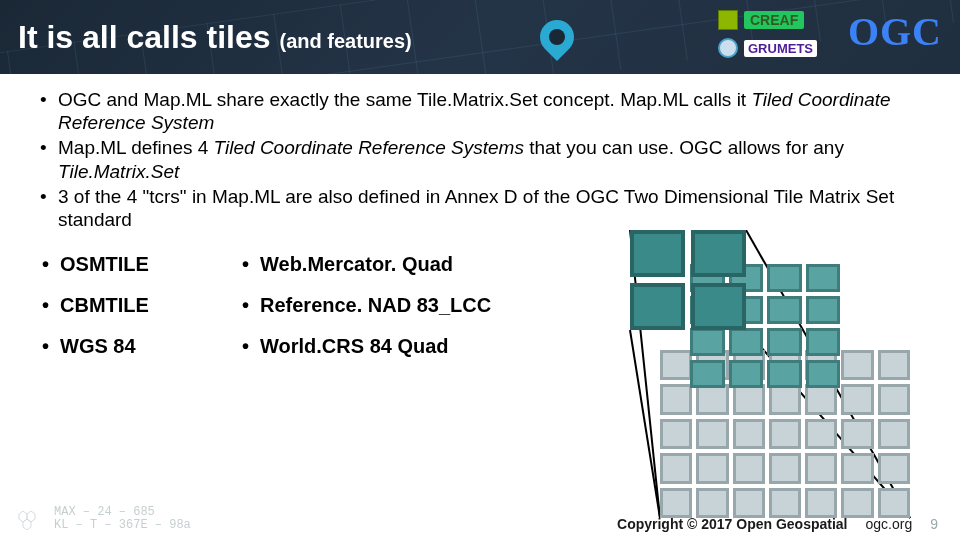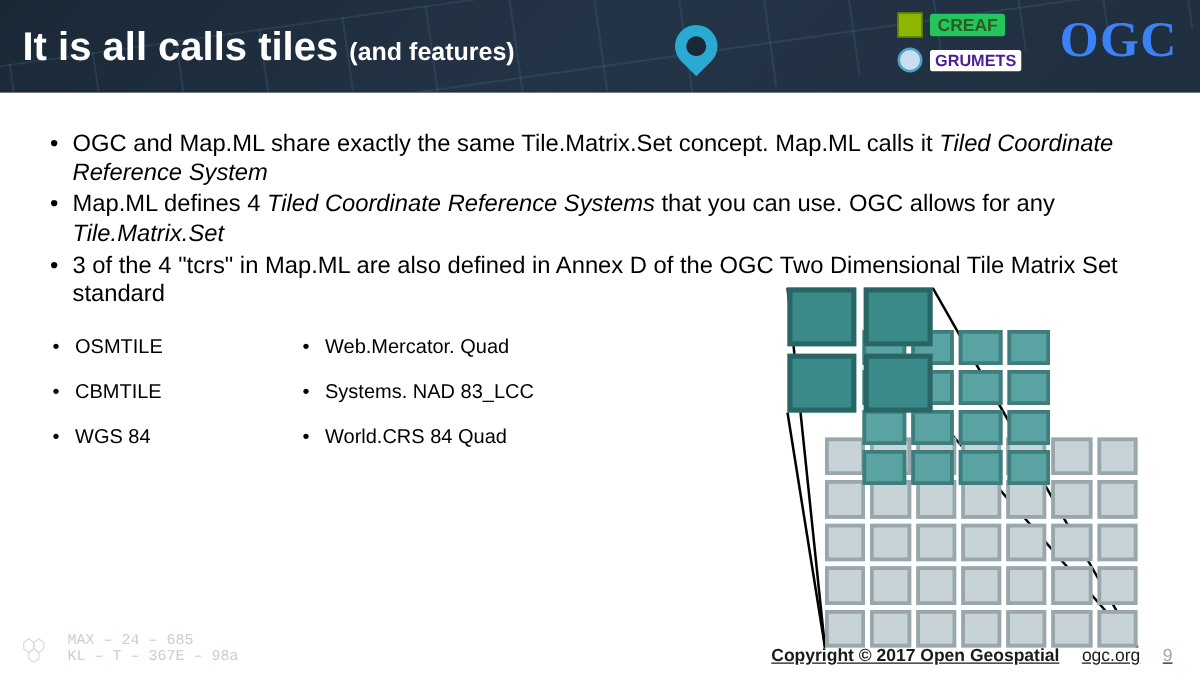--- a/index.html
+++ b/index.html
@@ -70,32 +70,33 @@
   .grumets-txt{color:#4c1d95;font-weight:700;font-size:13px;background:#fff;padding:1px 4px;border-radius:2px;}
   .ogc {
     position: absolute; right: 18px; top: 8px;
     color: #3b82f6;
     font-size: 40px;
     font-weight: 700;
     font-family: Georgia, 'Times New Roman', serif;
     letter-spacing: 1px;
   }
   .content {
-    padding: 30px 28px 0 40px;
+    padding: 14px 28px 0 40px;
     font-size: 19px;
     color: #000;
   }
   .bullets { list-style: none; }
   .bullets li { position: relative; padding-left: 18px; line-height: 1.22; margin-bottom: 2px;}
   .bullets li::before { content: "•"; position: absolute; left: 0; }
   .em { font-style: italic; }
   .table {
     margin-top: 22px;
     margin-left: 2px;
-    font-size: 16px;
+    font-size: 20px;
+    font-weight: bold;
   }
   .trow { display: flex; margin-bottom: 18px; }
   .tcell-a { width: 200px; }
   .tcell-b { flex: 1; }
   .tcell-a, .tcell-b { position: relative; padding-left: 18px; }
   .tcell-a::before, .tcell-b::before { content: "•"; position: absolute; left: 0; }
 
   
   .diagram {
     position: absolute;
@@ -119,21 +120,20 @@
   .footer {
     position: absolute;
     bottom: 8px; left: 16px; right: 0;
     display: flex; justify-content: flex-end;
     padding-right: 22px;
     font-size: 14px;
     color: #1a1a1a;
     font-weight: 600;
     gap: 18px;
     align-items:center;
-    text-decoration:underline;
   }
   .footer .ogc-url{ font-weight:400; }
   .footer .pagenum{ color:#9aa; font-weight:400; }
   .hex {
     position:absolute; left:14px; bottom:10px;
     width:30px; height:20px; opacity:.4;
   }
   .hex svg{width:100%;height:100%;}
   .hud{
     position:absolute; left:54px; bottom:8px;
@@ -176,21 +176,21 @@
     </li>
   </ul>
 
   <div class="table">
     <div class="trow">
       <div class="tcell-a">OSMTILE</div>
       <div class="tcell-b">Web.Mercator. Quad</div>
     </div>
     <div class="trow">
       <div class="tcell-a">CBMTILE</div>
-      <div class="tcell-b">Systems. NAD 83_LCC</div>
+      <div class="tcell-b">Reference. NAD 83_LCC</div>
     </div>
     <div class="trow">
       <div class="tcell-a">WGS 84</div>
       <div class="tcell-b">World.CRS 84 Quad</div>
     </div>
   </div>
 </div>
 
 <div class="diagram">
   <svg>

